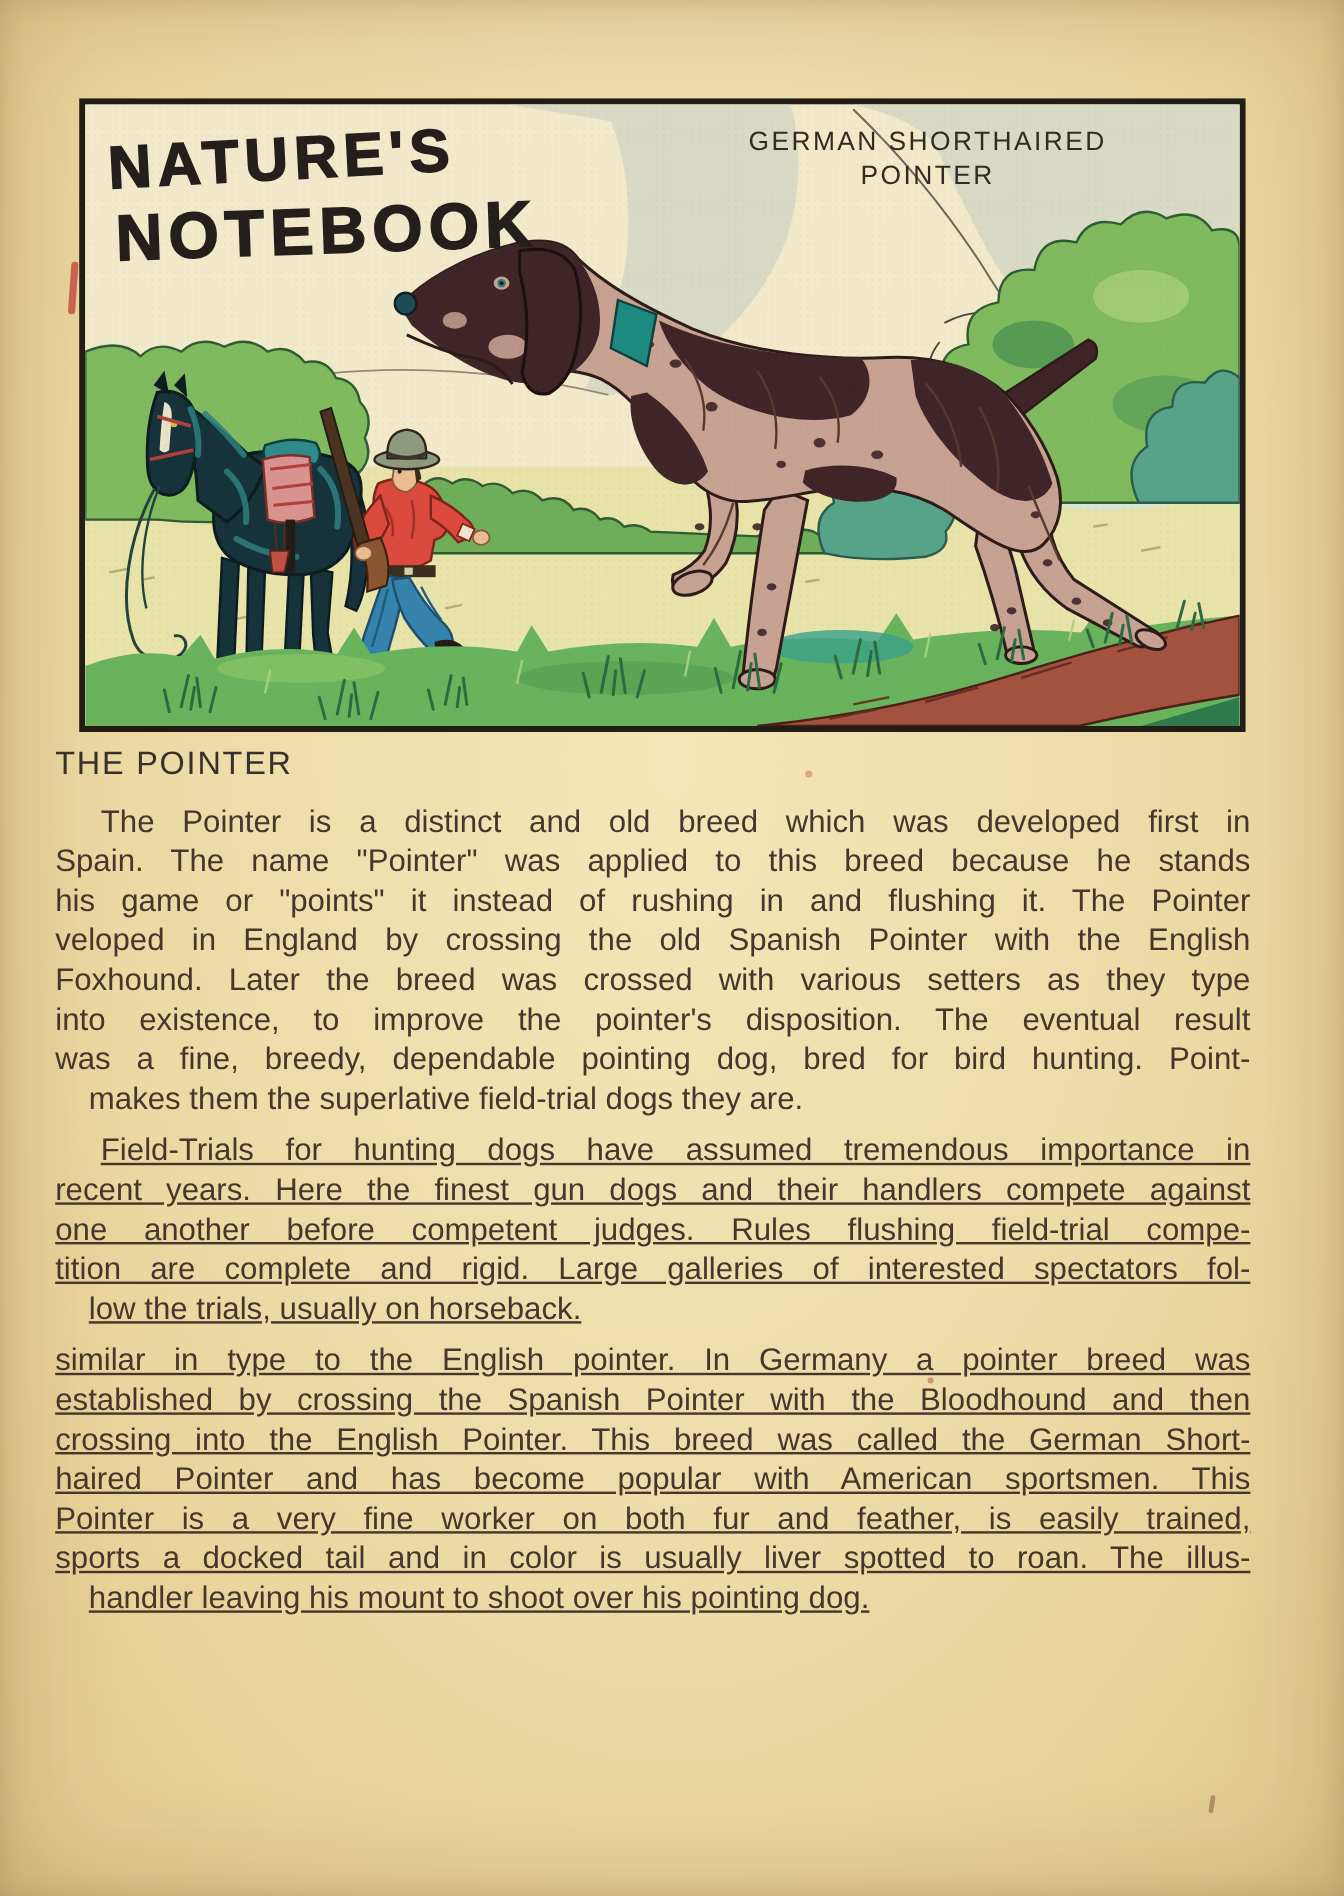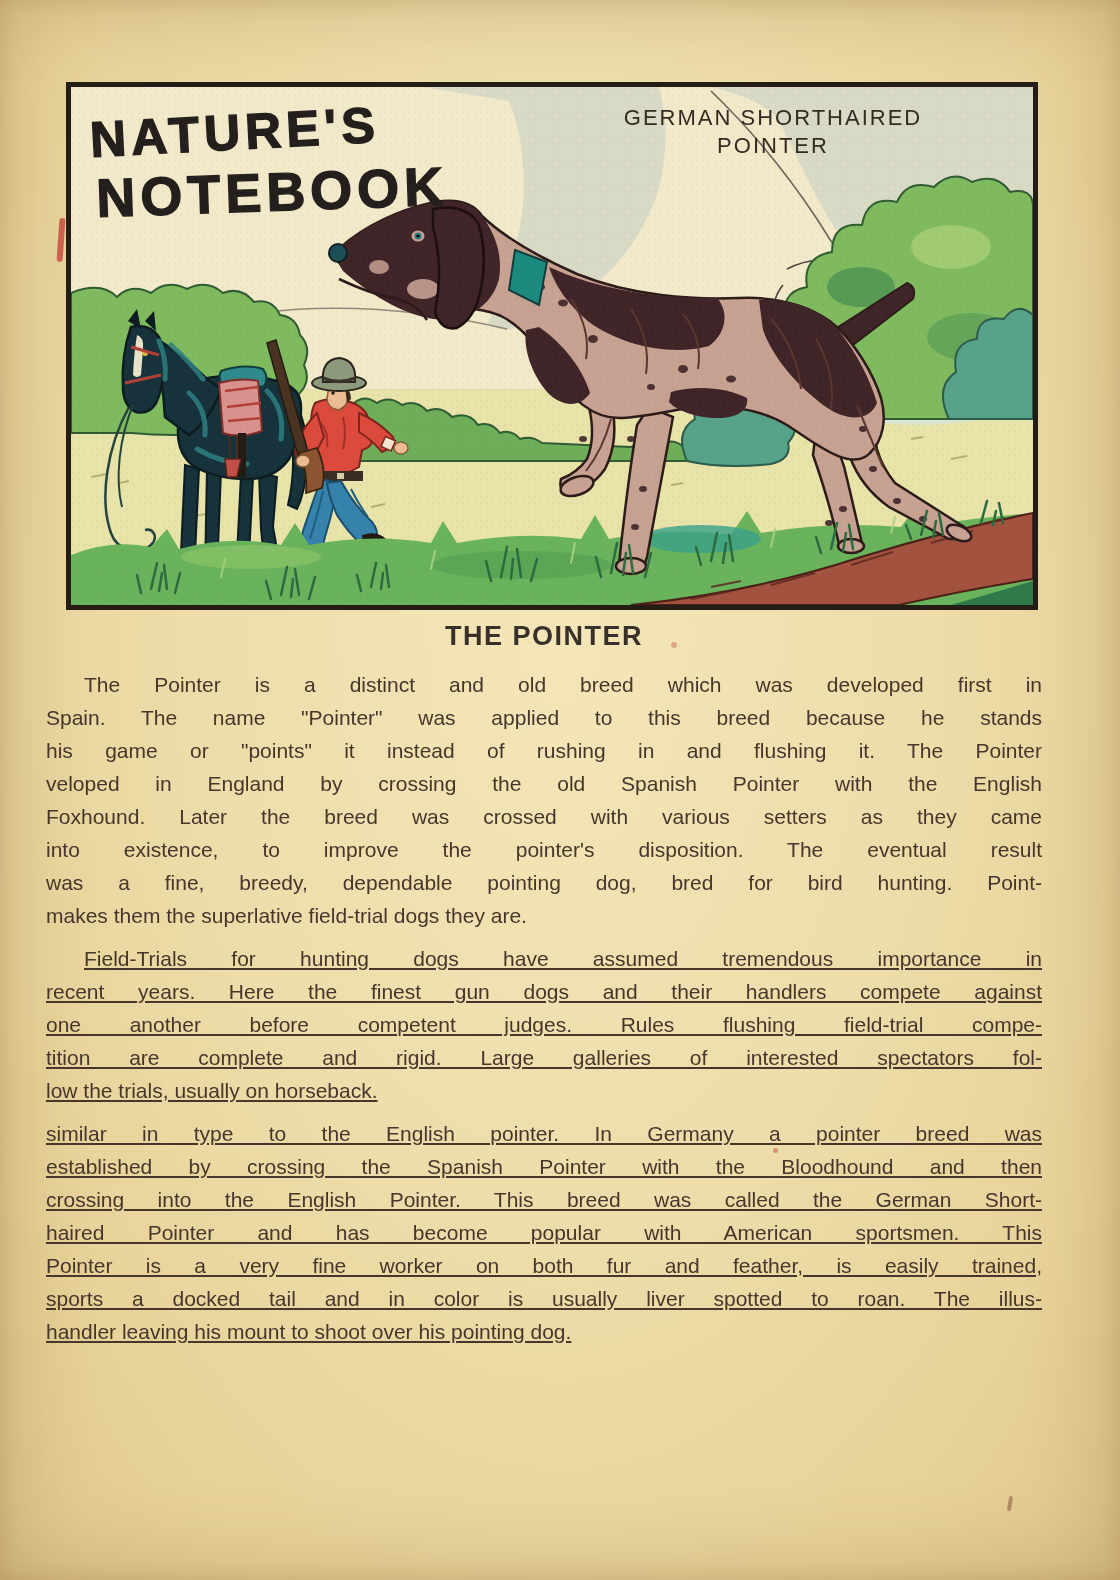--- a/index.html
+++ b/index.html
@@ -10,31 +10,31 @@
   }
   .vignette{position:absolute;inset:0;pointer-events:none;
     box-shadow:inset 0 0 90px rgba(122,84,34,.28), inset 0 0 18px rgba(122,84,34,.18);}
   .panel{
     position:absolute;left:66px;top:82px;width:962px;height:518px;
     border:5px solid #241d15;background:#f2e9cb;
   }
   .panel svg{display:block;width:100%;height:100%;}
   .article{position:absolute;left:46px;top:620px;width:996px;color:#46362c;}
   .headline{
-    text-align:center;font-size:27px;font-weight:700;letter-spacing:1.5px;
+    font-size:27px;font-weight:400;letter-spacing:1.5px;
     color:#38302a;line-height:32px;
   }
-  .para{margin-top:16px;font-size:21px;line-height:33px;}
+  .para{margin-top:16px;font-size:26px;line-height:33px;}
   .para + .para{margin-top:10px;text-decoration:underline;}
   .line{
     text-align:justify;text-align-last:justify;
     -moz-text-align-last:justify;height:33px;white-space:nowrap;
   }
   .line.first{text-indent:38px;}
-  .line.last{text-align-last:left;}
+  .line.last{text-align-last:left;margin-left:28px;}
   .speck{position:absolute;pointer-events:none;}
   #speck1{left:58px;top:218px;width:6px;height:44px;background:#c5453c;border-radius:3px;transform:rotate(4deg);opacity:.8;}
   #speck2{left:1008px;top:1496px;width:4px;height:15px;background:#8a5a3a;border-radius:2px;transform:rotate(9deg);opacity:.55;}
   #speck3{left:671px;top:642px;width:6px;height:6px;background:#cc6a5a;border-radius:50%;opacity:.5;}
   #speck4{left:773px;top:1148px;width:5px;height:5px;background:#c04a3a;border-radius:50%;opacity:.5;}
   .title-text{font-family:"Liberation Sans",sans-serif;font-weight:700;}
 </style>
 </head>
 <body>
 
@@ -259,21 +259,21 @@
 </svg>
 </div>
 
 <div class="article">
   <div class="headline">THE POINTER</div>
   <div class="para">
       <div class="line first">The Pointer is a distinct and old breed which was developed first in</div>
       <div class="line">Spain. The name "Pointer" was applied to this breed because he stands</div>
       <div class="line">his game or "points" it instead of rushing in and flushing it. The Pointer</div>
       <div class="line">veloped in England by crossing the old Spanish Pointer with the English</div>
-      <div class="line">Foxhound. Later the breed was crossed with various setters as they came</div>
+      <div class="line">Foxhound. Later the breed was crossed with various setters as they type</div>
       <div class="line">into existence, to improve the pointer's disposition. The eventual result</div>
       <div class="line">was a fine, breedy, dependable pointing dog, bred for bird hunting. Point-</div>
       <div class="line last">makes them the superlative field-trial dogs they are.</div>
     </div>
   <div class="para">
       <div class="line first">Field-Trials for hunting dogs have assumed tremendous importance in</div>
       <div class="line">recent years. Here the finest gun dogs and their handlers compete against</div>
       <div class="line">one another before competent judges. Rules flushing field-trial compe-</div>
       <div class="line">tition are complete and rigid. Large galleries of interested spectators fol-</div>
       <div class="line last">low the trials, usually on horseback.</div>

